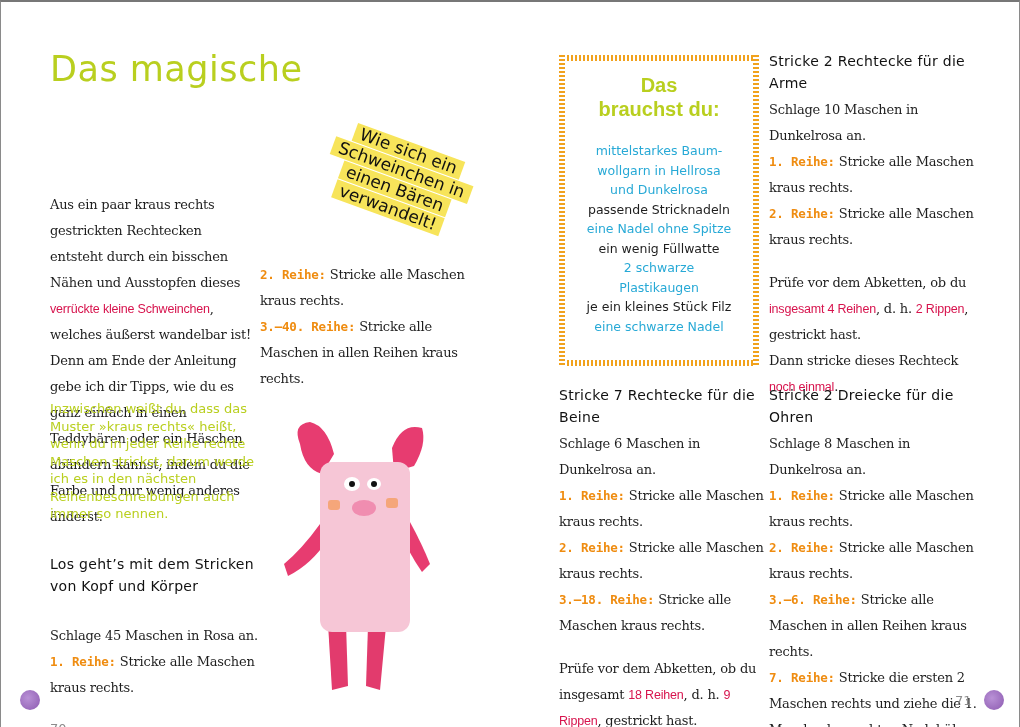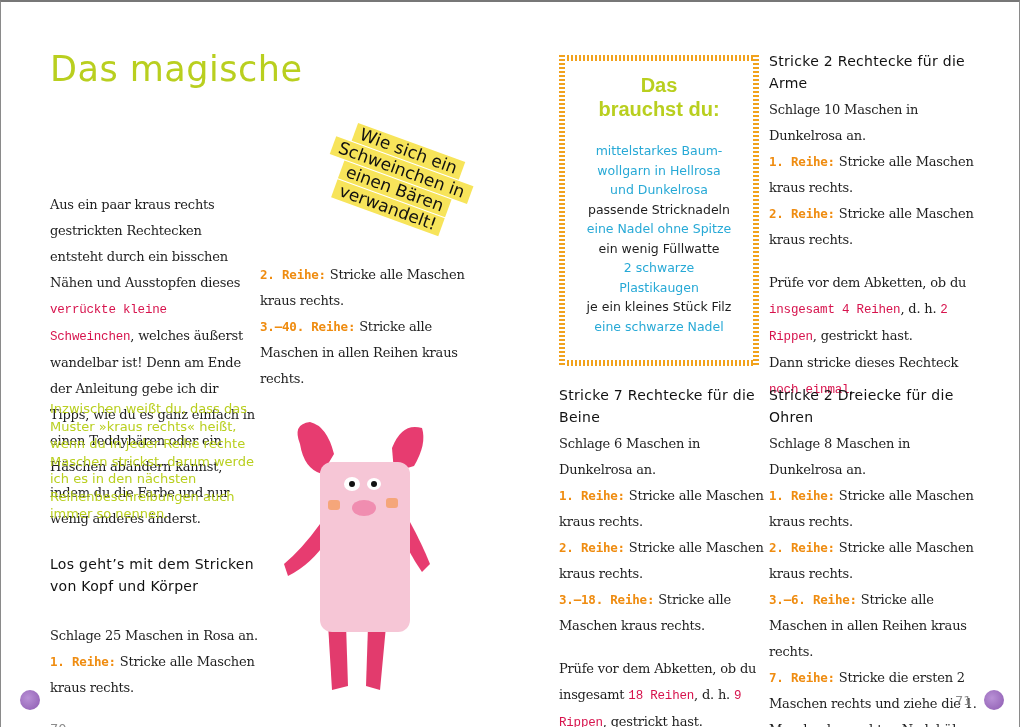--- a/index.html
+++ b/index.html
@@ -5,21 +5,21 @@
   html, body { margin:0; padding:0; }
   body { width:1020px; height:727px; background:#ffffff; position:relative; overflow:hidden;
          font-family:"DejaVu Serif", serif; color:#1e1e1e; }
   .frame { position:absolute; left:0; top:0; width:1018px; height:725px; border:1px solid #8a8a8a;
            border-top:2px solid #777; }
   .abs { position:absolute; }
   .body { font-size:13px; line-height:26px; letter-spacing:-0.2px; }
   .title { color:#b9cf1f; font-size:35px; line-height:42px; font-family:"DejaVu Sans", sans-serif; letter-spacing:0.5px; }
   .h2 { font-family:"DejaVu Sans", sans-serif; font-size:14px; line-height:22px; color:#111; letter-spacing:0.3px; }
   .step { color:#ef8c10; font-family:"DejaVu Sans Mono", monospace; font-weight:bold; font-size:12.5px; }
-  .pink { color:#d7134d; font-family:Liberation Mono, monospace; font-size:12.5px; }
+  .pink { color:#d7134d; font-family:Liberation Sans, sans-serif; font-size:12.5px; }
   .lime { color:#b9cf1f; font-family:"DejaVu Sans", sans-serif; font-size:13px; line-height:17.5px; }
   .pageno { color:#8c8c8c; font-family:"DejaVu Sans", sans-serif; font-size:13px; }
   .yarn { width:20px; height:20px; border-radius:50%; background:radial-gradient(circle at 40% 40%, #b991d6, #8c5ab0); }
   .banner { transform:rotate(20deg); transform-origin:center; }
   .banner-line { display:block; background:#f7e45a; padding:0 6px; margin:0 auto 1px auto; width:fit-content;
                  font-family:"DejaVu Sans", sans-serif; font-size:17px; line-height:19px; color:#111; }
   .box-inner { text-align:center; font-family:"DejaVu Sans", sans-serif; font-size:12.5px; line-height:19.5px; }
   .box-title { color:#b9cf1f; font-size:20px; line-height:24px; font-weight:bold; font-family:Liberation Sans, sans-serif; }
   .cyan { color:#27a9d6; }
   .box-h { position:absolute; left:0; right:0; height:6px;
@@ -38,21 +38,21 @@
 
 <div class="abs body" style="left:50px;top:192px;width:208px;">
   <span>Aus ein paar kraus rechts gestrickten Rechtecken entsteht durch ein bisschen Nähen und Ausstopfen dieses </span><span class="pink">verrückte kleine Schweinchen</span><span>, welches äußerst wandelbar ist! Denn am Ende der Anleitung gebe ich dir Tipps, wie du es ganz einfach in einen Teddybären oder ein Häschen abändern kannst, indem du die Farbe und nur wenig anderes änderst.</span>
 </div>
 
 <div class="abs lime" style="left:50px;top:400px;width:208px;">Inzwischen weißt du, dass das Muster »kraus rechts« heißt, wenn du in jeder Reihe rechte Maschen strickst, darum werde ich es in den nächsten Reihenbeschreibungen auch immer so nennen.</div>
 
 <div class="abs h2" style="left:50px;top:553px;width:210px;">Los geht’s mit dem Stricken von Kopf und Körper</div>
 
 <div class="abs body" style="left:50px;top:623px;width:210px;">
-  <div>Schlage 25 Maschen in Rosa an.</div>
+  <div>Schlage 45 Maschen in Rosa an.</div>
   <div><span class="step">1. Reihe:</span><span> Stricke alle Maschen kraus rechts.</span></div>
 </div>
 
 <div class="abs yarn" style="left:20px;top:690px;"></div>
 <div class="abs pageno" style="left:50px;top:693px;margin-top:28px;">70</div>
 
 <div class="abs banner" style="left:318px;top:140px;width:160px;">
   <span class="banner-line">Wie sich ein</span>
   <span class="banner-line">Schweinchen in</span>
   <span class="banner-line">einen Bären</span>

